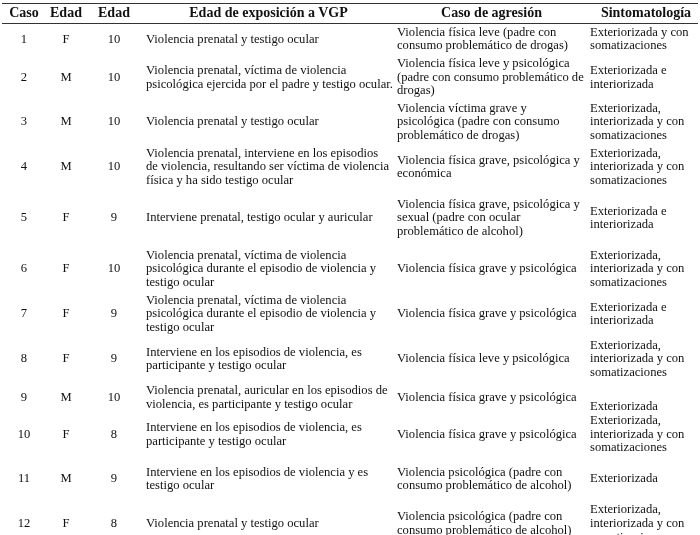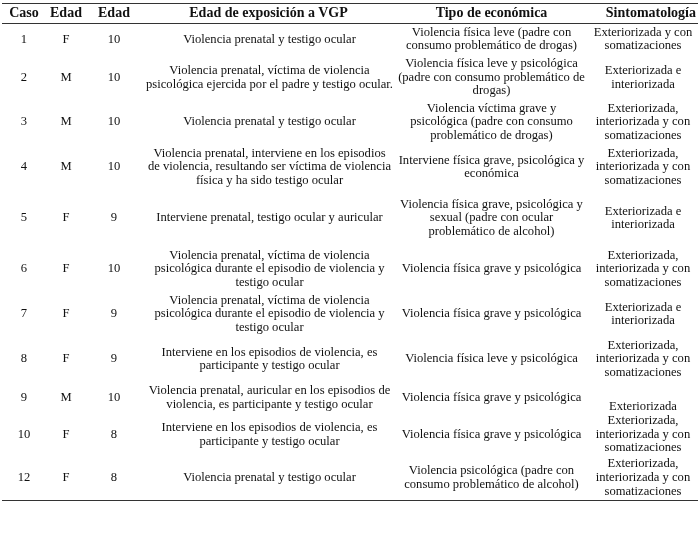--- a/index.html
+++ b/index.html
@@ -39,28 +39,28 @@
     font-size: 14px;
     padding: 2px 2px 3px 2px;
     text-align: center;
     white-space: nowrap;
   }
   td {
     vertical-align: middle;
     padding: 0 2px;
   }
   td.c { text-align: center; }
-  td.l { text-align: center; font-family: Liberation Serif, serif; }
+  td.l { text-align: left; font-family: Liberation Serif, serif; }
   col.c-caso { width: 44px; }
   col.c-sexo { width: 40px; }
   col.c-edad { width: 56px; }
   col.c-expo { width: 253px; }
   col.c-agre { width: 193px; }
   col.c-sint { width: 110px; }
-  th.h-sint { text-align: right; padding-left: 8px; }
+  th.h-sint { text-align: center; padding-left: 8px; }
   td.expo { padding-left: 4px; }
   td.agre { padding-left: 2px; }
   td.sint { padding-left: 2px; margin-left: 48px; }
 </style>
 </head>
 <body>
 
 <div class="table-wrap">
   <table>
     <colgroup>
@@ -70,21 +70,21 @@
       <col class="c-expo">
         <col class="c-agre">
         <col class="c-sint">
     </colgroup>
     <thead>
       <tr>
         <th>Caso</th>
         <th>Edad</th>
         <th>Edad</th>
         <th>Edad de exposición a VGP</th>
-        <th>Tipo de económica</th>
+        <th>Caso de agresión</th>
         <th class="h-sint">Sintomatología</th>
       </tr>
     </thead>
     <tbody>
       <tr style="height:32px">
         <td class="c">1</td>
         <td class="c">F</td>
         <td class="c">10</td>
         <td class="l expo">Violencia prenatal y testigo ocular</td>
         <td class="l agre">Violencia física leve (padre con consumo problemático de drogas)</td>
@@ -104,21 +104,21 @@
         <td class="c">10</td>
         <td class="l expo">Violencia prenatal y testigo ocular</td>
         <td class="l agre">Violencia víctima grave y psicológica (padre con consumo problemático de drogas)</td>
         <td class="l sint">Exteriorizada, interiorizada y con somatizaciones</td>
       </tr>
       <tr style="height:46px">
         <td class="c">4</td>
         <td class="c">M</td>
         <td class="c">10</td>
         <td class="l expo">Violencia prenatal, interviene en los episodios de violencia, resultando ser víctima de violencia física y ha sido testigo ocular</td>
-        <td class="l agre">Interviene física grave, psicológica y económica</td>
+        <td class="l agre">Violencia física grave, psicológica y económica</td>
         <td class="l sint">Exteriorizada, interiorizada y con somatizaciones</td>
       </tr>
       <tr style="height:56px">
         <td class="c">5</td>
         <td class="c">F</td>
         <td class="c">9</td>
         <td class="l expo">Interviene prenatal, testigo ocular y auricular</td>
         <td class="l agre">Violencia física grave, psicológica y sexual (padre con ocular problemático de alcohol)</td>
         <td class="l sint">Exteriorizada e interiorizada</td>
       </tr>
@@ -155,20 +155,28 @@
         <td class="l sint" style="vertical-align:bottom">Exteriorizada</td>
       </tr>
       <tr style="height:43px">
         <td class="c">10</td>
         <td class="c">F</td>
         <td class="c">8</td>
         <td class="l expo">Interviene en los episodios de violencia, es participante y testigo ocular</td>
         <td class="l agre">Violencia física grave y psicológica</td>
         <td class="l sint">Exteriorizada, interiorizada y con somatizaciones</td>
       </tr>
+      <tr style="height:46px">
+        <td class="c">11</td>
+        <td class="c">M</td>
+        <td class="c">9</td>
+        <td class="l expo">Interviene en los episodios de violencia y es testigo ocular</td>
+        <td class="l agre">Violencia psicológica (padre con consumo problemático de alcohol)</td>
+        <td class="l sint">Exteriorizada</td>
+      </tr>
       <tr style="height:44px">
         <td class="c">12</td>
         <td class="c">F</td>
         <td class="c">8</td>
         <td class="l expo">Violencia prenatal y testigo ocular</td>
         <td class="l agre">Violencia psicológica (padre con consumo problemático de alcohol)</td>
         <td class="l sint">Exteriorizada, interiorizada y con somatizaciones</td>
       </tr>
     </tbody>
   </table>

